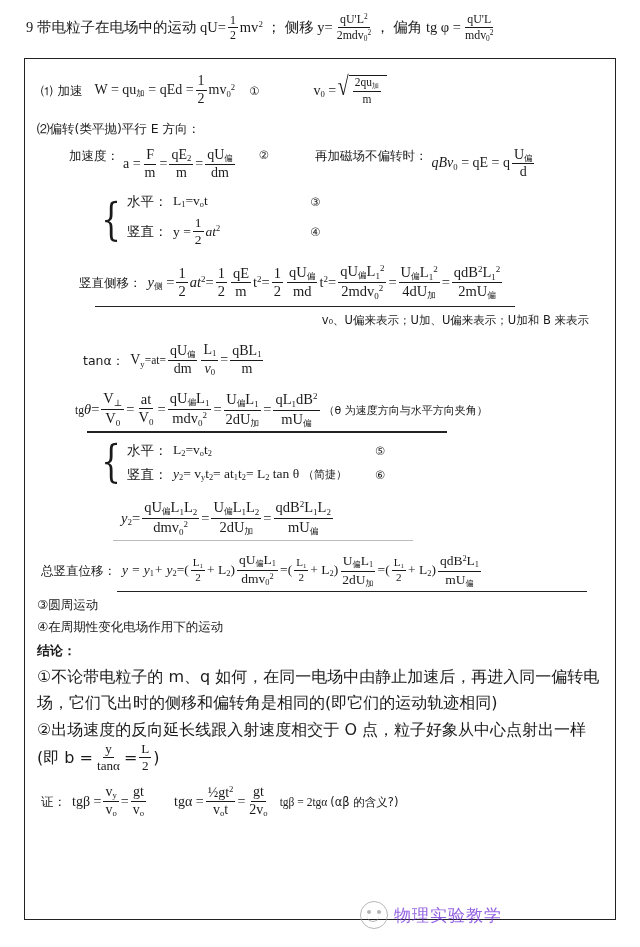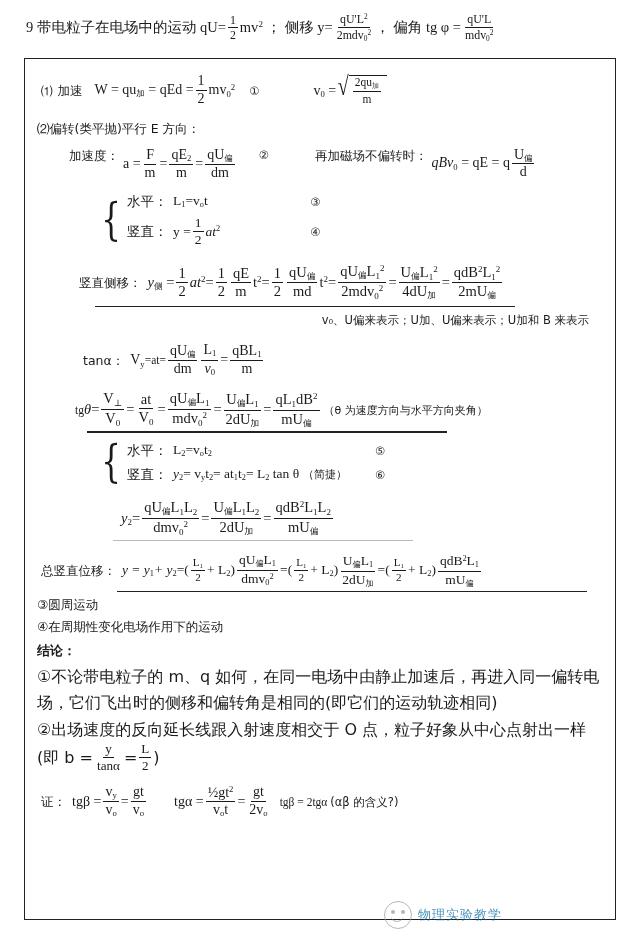--- a/index.html
+++ b/index.html
@@ -215,23 +215,23 @@
   .wm-logo::after { right: 6px; }
   .wm-smile {
     position: absolute;
     left: 6px; bottom: 6px;
     width: 12px; height: 5px;
     border-bottom: 1.6px solid #9a9a9a;
     border-radius: 0 0 9px 9px;
   }
   .wm-text {
     font-family: Liberation Sans, sans-serif;
-    font-size: 13px;
+    font-size: 17px;
     letter-spacing: 1px;
-    color: #0369a1;
+    color: #6d28d9;
   }
 </style>
 </head>
 <body>
 
 <div class="page">
 
   <div class="header-line">
     <span>9</span>
     <span class="cn">带电粒子在电场中的运动</span>

